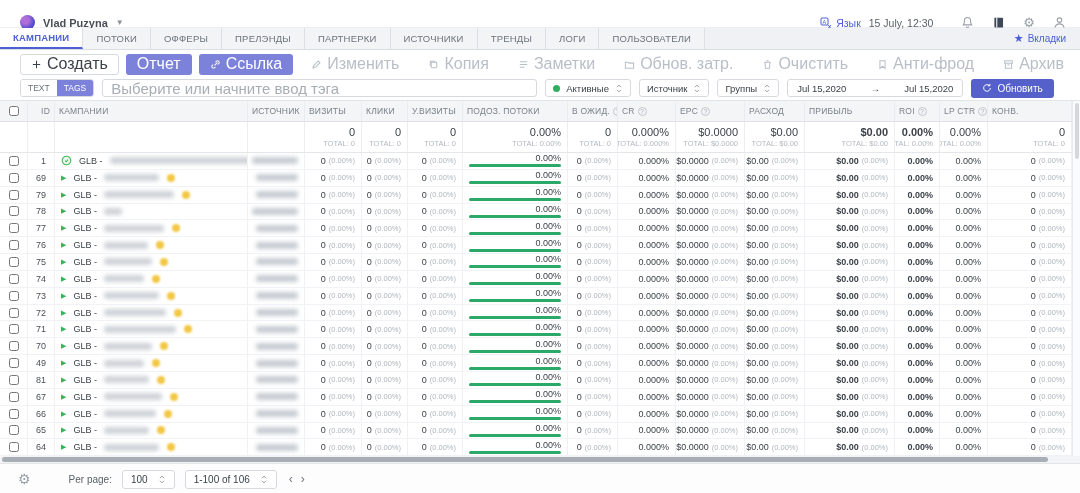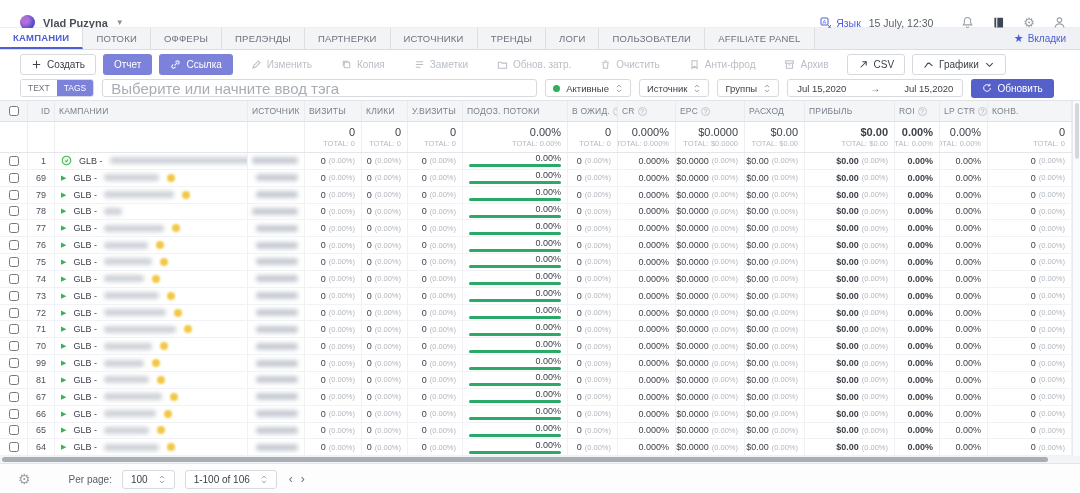--- a/index.html
+++ b/index.html
@@ -32,21 +32,21 @@
   .tabselect { margin:3px 0 3px 10px; width:590px; background:#e5e7ec; border-radius:3px;
                display:flex; align-items:center; justify-content:space-between; padding:0 10px;
                font-size:9.5px; color:#8a8f98; cursor:pointer; }
   .bookmarks { margin-left:auto; display:flex; align-items:center; gap:4px; padding-right:14px;
                color:#4c5fd5; font-size:10px; cursor:pointer; }
   .star { color:#4c5fd5; font-size:11px; }
 
   
   .toolbar { height:28px; display:flex; align-items:center; gap:7px; padding:0 0 0 20px; background:#fff; }
   .btn { height:21px; display:inline-flex; align-items:center; gap:5px; padding:0 10px;
-         border-radius:3px; font-size:10px; cursor:pointer; border:1px solid transparent; white-space:nowrap; }
+         border-radius:3px; font-size:16px; cursor:pointer; border:1px solid transparent; white-space:nowrap; }
   .btn.default  { background:#fff; border-color:#d6d9de; color:#3c4149; }
   .btn.primary  { background:#7c81da; color:#fff; }
   .btn.disabled { background:#fff; color:#b9bec7; cursor:default; }
   .btn svg { flex:none; }
 
   
   .filters { height:22px; display:flex; align-items:center; gap:8px; padding:0 8px 2px 20px; background:#fff; }
   .toggle { display:flex; height:18px; border:1px solid #d6d9de; border-radius:3px; overflow:hidden; }
   .toggle .seg { font-size:8.5px; display:flex; align-items:center; padding:0 7px; color:#6d737d; background:#fff; cursor:pointer; }
   .toggle .seg.on { background:#7c81da; color:#fff; }
@@ -162,21 +162,20 @@
     <div id="tabs" style="display:flex;">
         <div class="tab active">КАМПАНИИ</div>
         <div class="tab">ПОТОКИ</div>
         <div class="tab">ОФФЕРЫ</div>
         <div class="tab">ПРЕЛЭНДЫ</div>
         <div class="tab">ПАРТНЕРКИ</div>
         <div class="tab">ИСТОЧНИКИ</div>
         <div class="tab">ТРЕНДЫ</div>
         <div class="tab">ЛОГИ</div>
         <div class="tab">ПОЛЬЗОВАТЕЛИ</div>
-        <div class="tab">AFFILIATE PANEL</div>
       </div>
     <div class="bookmarks">
       <span class="star">★</span>
       <span>Вкладки</span>
     </div>
   </nav>
 
   <section class="toolbar" id="toolbar">
       <div class="btn default">
         <span style="display: flex;">
@@ -1147,21 +1146,21 @@
           </div>
           <div class="cell">
             <span>0</span>
             <span class="pct">(0.00%)</span>
           </div>
         </div>
         <div class="row">
           <div class="checkcell">
             <input type="checkbox" style="">
           </div>
-          <div class="cell id">99</div>
+          <div class="cell id">49</div>
           <div class="cell left">
             <span class="playtri">▶</span>
             <span class="nameprefix">GLB -</span>
             <span class="redact" style="width: 40px;"></span>
             <span class="ydot"></span>
           </div>
           <div class="cell">
             <span class="redact src" style="width: 42px;"></span>
           </div>
           <div class="cell">

